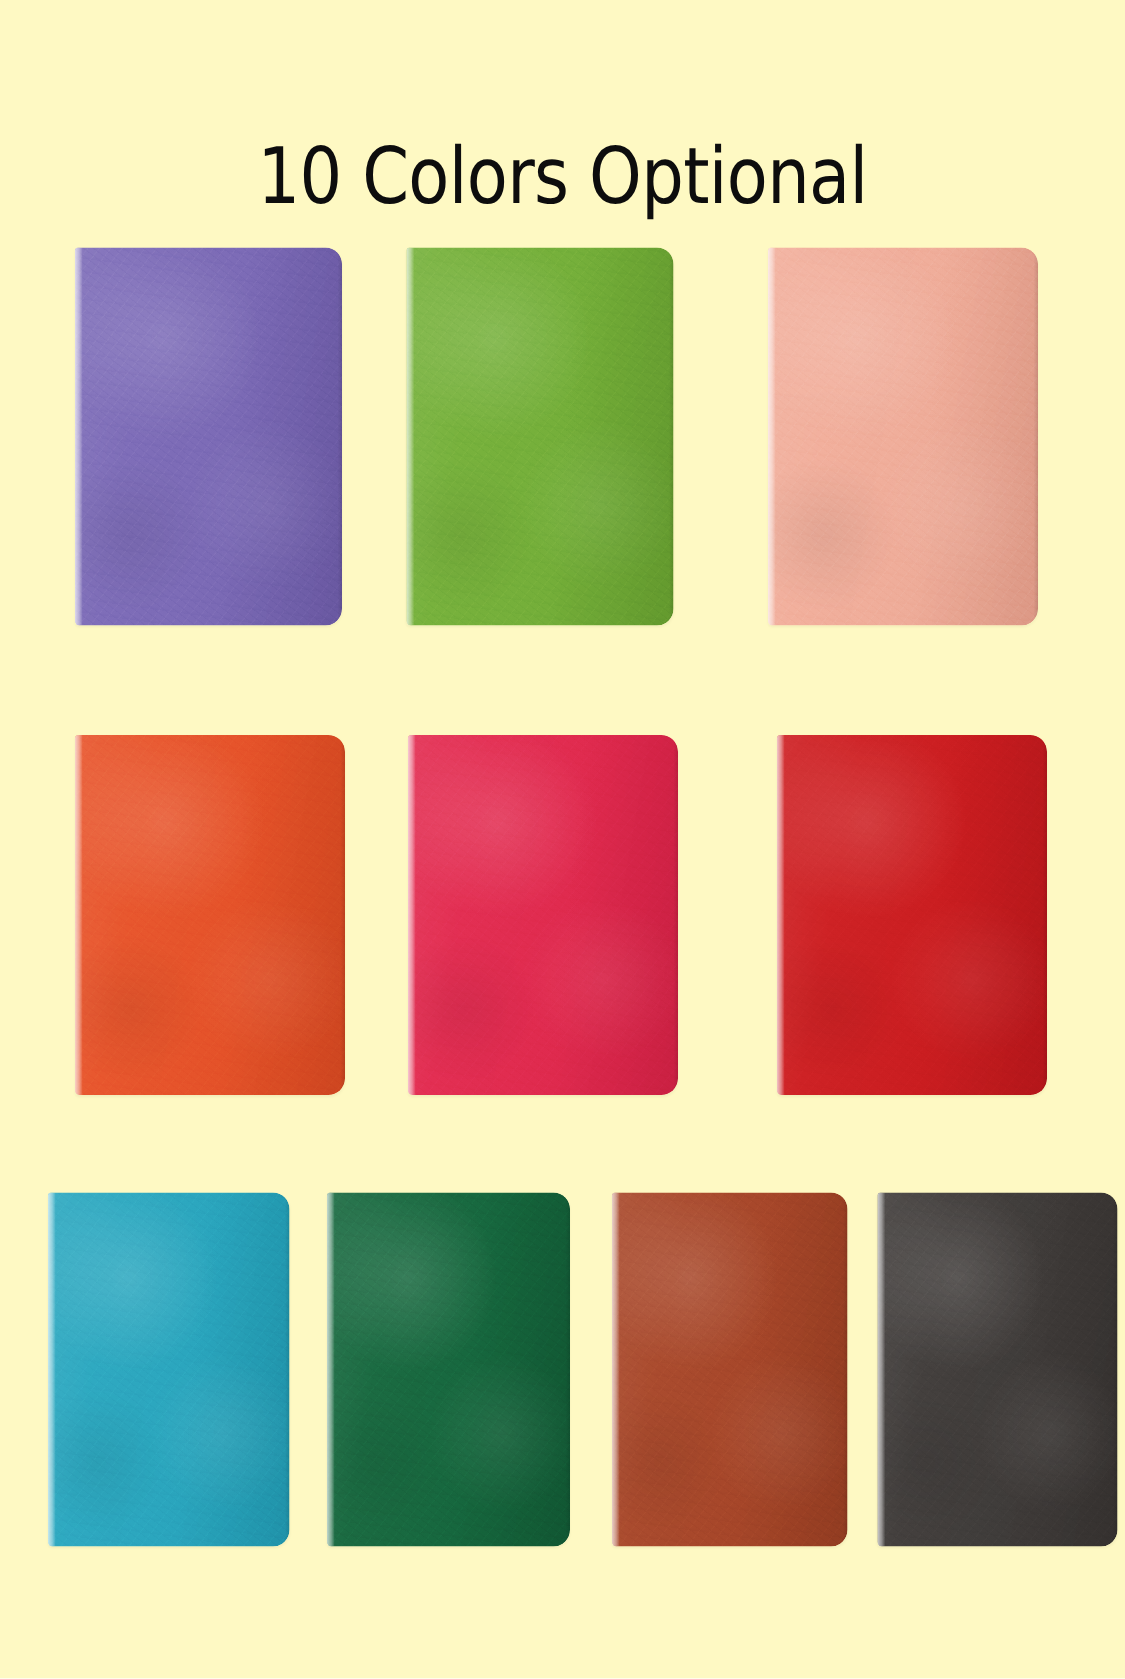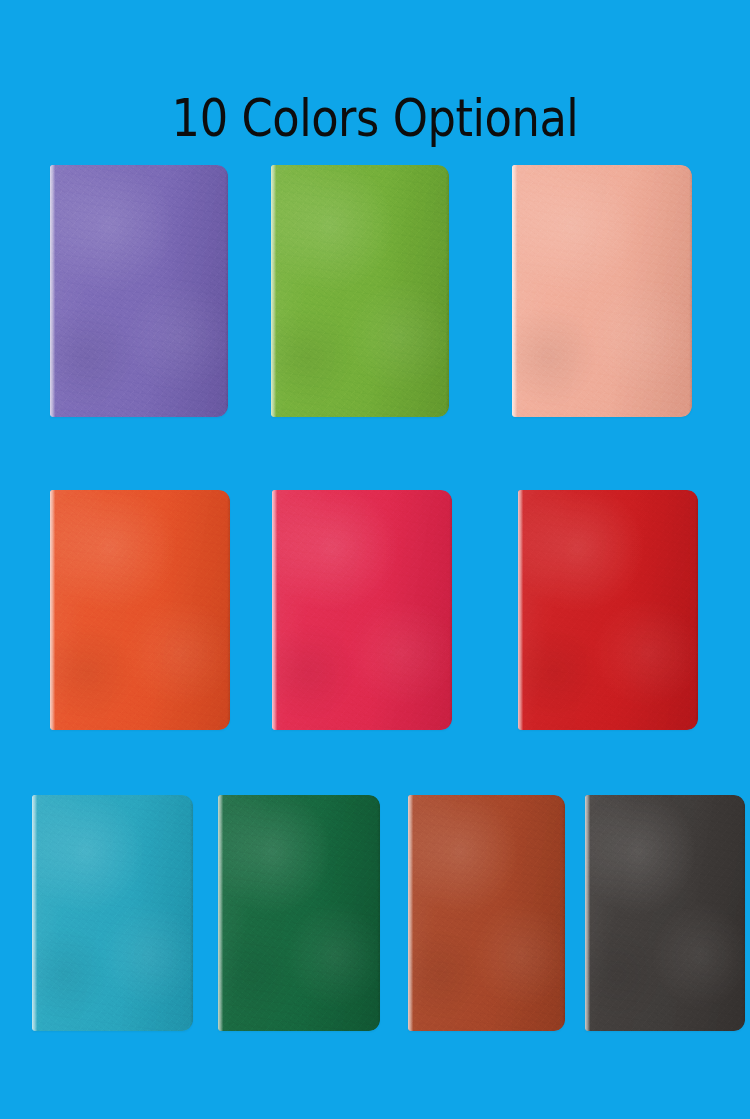--- a/index.html
+++ b/index.html
@@ -12,21 +12,21 @@
     height: 1119px;
     position: relative;
     overflow: hidden;
     font-family: "DejaVu Sans", sans-serif;
     -webkit-font-smoothing: antialiased;
   }
 
   .page {
     position: absolute;
     inset: 0;
-    background: #0ea5e9;
+    background: #fef9c3;
   }
 
   
   .title {
     position: absolute;
     left: 0;
     top: 52px;
     width: 750px;
     text-align: center;
     font-family: "DejaVu Sans", sans-serif;

